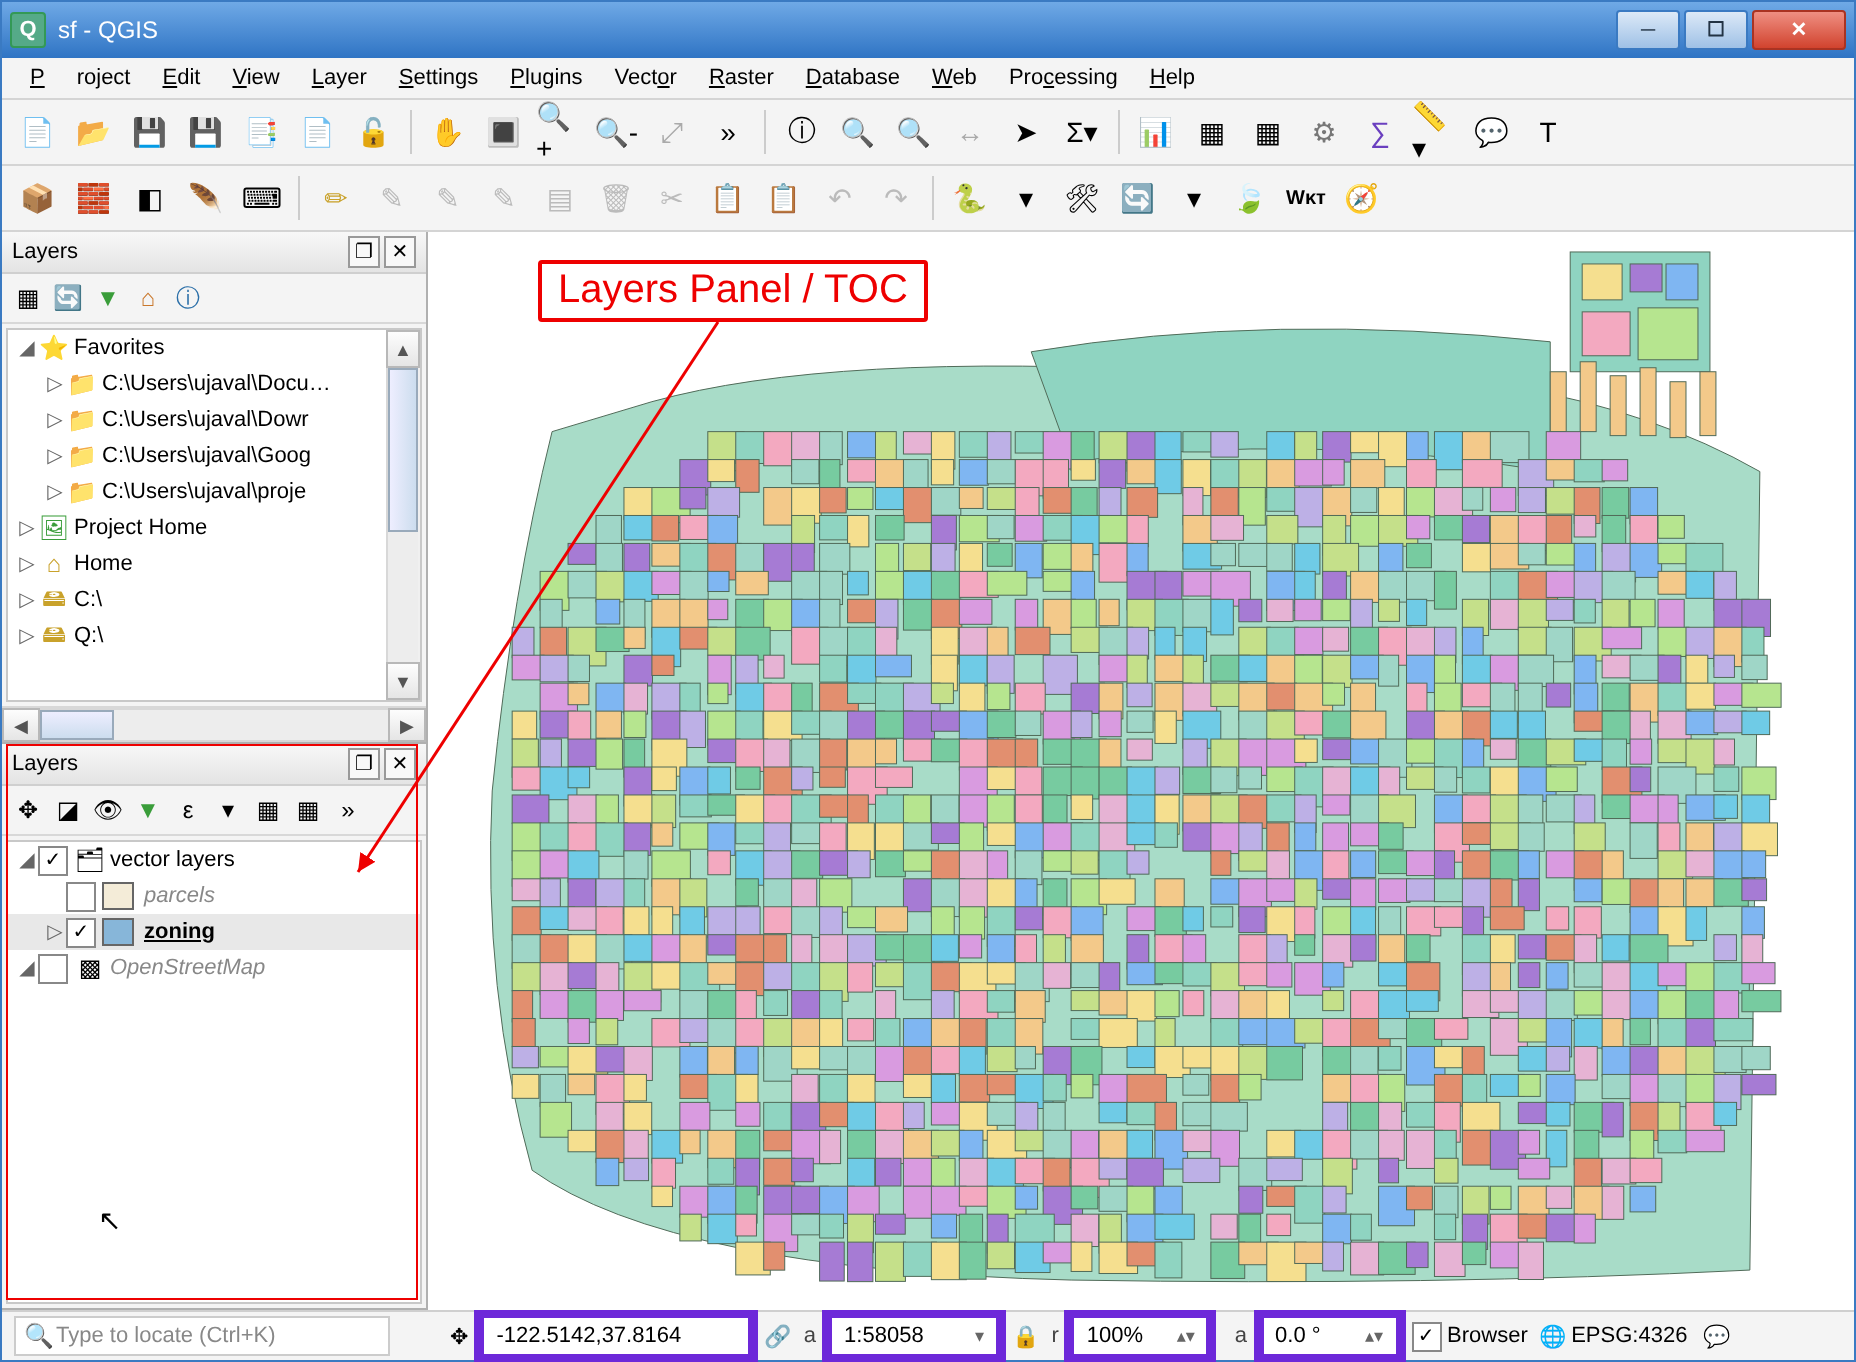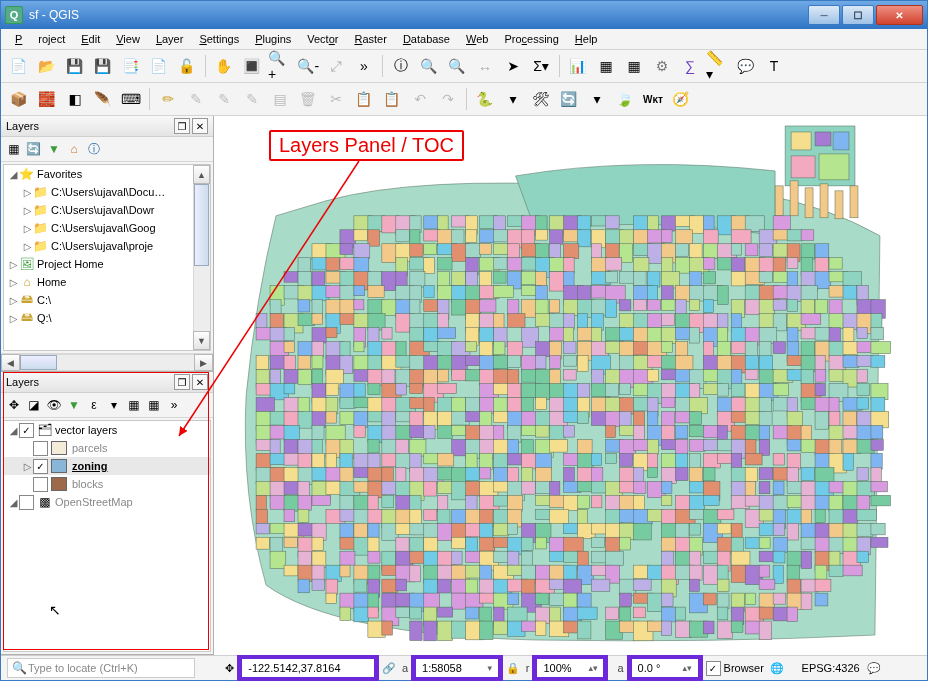--- a/index.html
+++ b/index.html
@@ -25,21 +25,21 @@
 .panel-title .pbtn{width:14px;height:14px;margin-left:2px;display:flex;align-items:center;justify-content:center;font-size:10px;border:1px solid #999;background:#f8f8f8}
 .panel-tools{height:24px;display:flex;align-items:center;padding:0 3px;border-bottom:1px solid #d8d8d8}
 .ptbtn{width:18px;height:18px;margin:0 1px;display:flex;align-items:center;justify-content:center;font-size:12px}
 .tree{flex:1;background:#fff;border:1px solid #c8c8c8;margin:2px;overflow:auto;position:relative}
 .tree-item{display:flex;align-items:center;height:18px;padding-left:4px;white-space:nowrap}
 .tree-item .exp{width:11px;text-align:center;font-size:10px;color:#666;cursor:default}
 .tree-item .icon{width:16px;text-align:center;font-size:12px}
 .tree-item .chk{width:13px;height:13px;border:1px solid #888;margin-right:3px;display:flex;align-items:center;justify-content:center;font-size:10px;background:#fff}
 .tree-item .lbl{padding-left:2px}
 .indent1{padding-left:18px}
-.italic-grey{color:#888;}
+.italic-grey{color:#888;font-style:italic}
 .bold-under{font-weight:bold;text-decoration:underline}
 .scroll-h{height:17px;background:#f0f0f0;border-top:1px solid #d8d8d8;display:flex;align-items:center}
 .scroll-h .arrow{width:17px;height:15px;background:linear-gradient(#fdfdfd,#e5e5e5);border:1px solid #b8b8b8;display:flex;align-items:center;justify-content:center;font-size:9px;color:#555}
 .scroll-h .track{flex:1;height:15px;background:#ededed;border-top:1px solid #d8d8d8;border-bottom:1px solid #d8d8d8;position:relative}
 .scroll-h .thumb{position:absolute;left:0;top:0;width:35px;height:13px;background:linear-gradient(#eef,#cde);border:1px solid #9ab}
 .scroll-v{position:absolute;right:0;top:0;bottom:0;width:17px;background:#f0f0f0;display:flex;flex-direction:column}
 .scroll-v .arrow{height:17px;width:15px;background:linear-gradient(#fdfdfd,#e5e5e5);border:1px solid #b8b8b8;display:flex;align-items:center;justify-content:center;font-size:9px;color:#555}
 .scroll-v .track{flex:1;width:15px;background:#ededed;border-left:1px solid #d8d8d8;position:relative}
 .scroll-v .thumb{position:absolute;top:0;left:0;height:80px;width:13px;background:linear-gradient(90deg,#eef,#cde);border:1px solid #9ab}
 .layers-panel{flex:1;position:relative}
@@ -263,26 +263,20 @@
               <span class="exp"></span>
     <span class="chk"></span>
     <span style="width:14px;height:12px;border:1px solid #666;background:#f4ecd8;margin-right:3px;display:inline-block"></span>
     <span class="lbl italic-grey">parcels</span>
             </div>
             <div class="tree-item indent1" style="background: rgb(232, 232, 232);">
               <span class="exp">▷</span>
     <span class="chk">✓</span>
     <span style="width:14px;height:12px;border:1px solid #666;background:#87b6d9;margin-right:3px;display:inline-block"></span>
     <span class="lbl bold-under">zoning</span>
-            </div>
-            <div class="tree-item indent1">
-              <span class="exp"></span>
-    <span class="chk"></span>
-    <span style="width:14px;height:12px;border:1px solid #666;background:#9c6a48;margin-right:3px;display:inline-block"></span>
-    <span class="lbl italic-grey">blocks</span>
             </div>
             <div class="tree-item">
               <span class="exp">◢</span>
     <span class="chk"></span>
     <span class="icon">▩</span>
     <span class="lbl italic-grey">OpenStreetMap</span>
             </div>
           </div>
         <div style="position:absolute;left:48px;bottom:36px;font-size:14px;color:#000">↖</div>
       </div>
@@ -1472,16 +1466,16 @@
     <span class="slabel">a</span>
     <div class="sfield" style="width:54px">
       <span>0.0 °</span>
       <span style="margin-left:auto;font-size:9px;color:#666">▴▾</span>
     </div>
     <div class="chk-render">
       <span>✓</span>
     </div>
     <span>Browser</span>
     <span class="slabel" style="color:#888">🌐</span>
-    <span style="margin-left:18px">EPSG:4326</span>
+    <span style="margin-left:2px">EPSG:4326</span>
     <span class="slabel" style="color:#888;margin-left:8px">💬</span>
   </div>
 </div>
 
 </body></html>

